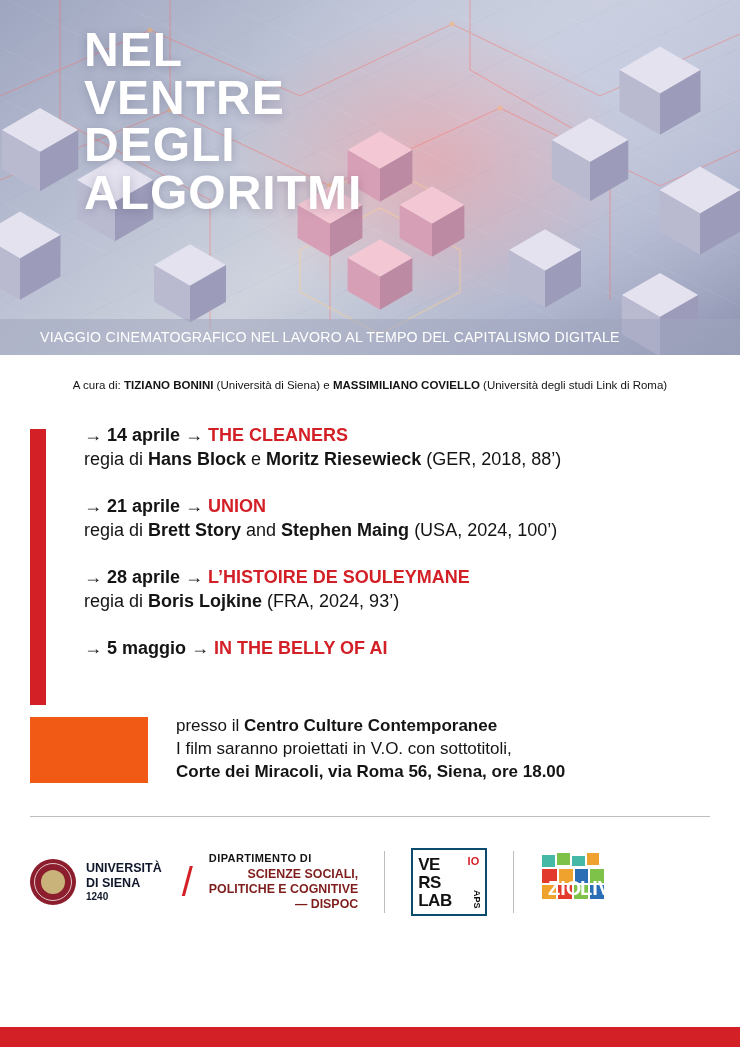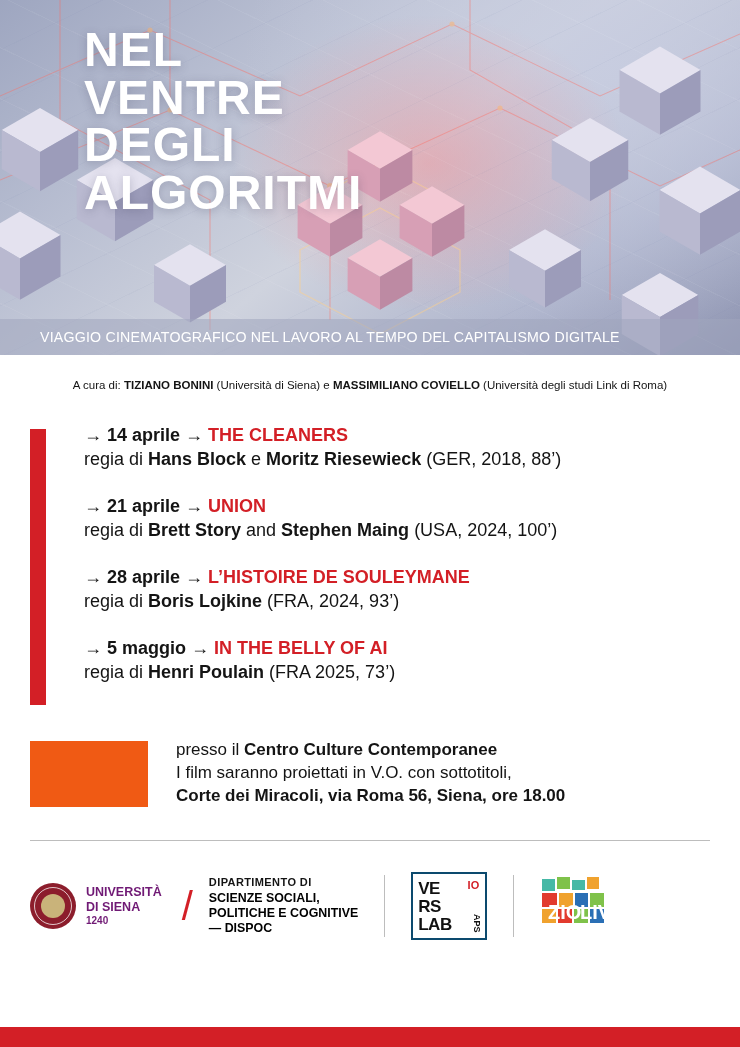--- a/index.html
+++ b/index.html
@@ -180,21 +180,21 @@
     position: absolute;
     inset: 11px;
     border-radius: 50%;
     background: #c9b37a;
   }
   .unisi-text {
     margin-left: 10px;
     font-size: 12.5px;
     font-weight: bold;
     line-height: 1.18;
-    color: #701a75;
+    color: #0f172a;
   }
   .unisi-text .year { font-weight: bold; font-size: 10px; }
 
   .slash {
     color: #d31f26;
     font-size: 40px;
     font-weight: 300;
     margin: 0 16px 0 20px;
     line-height: 1;
   }
@@ -202,25 +202,26 @@
     font-size: 11.5px;
     line-height: 1.2;
   }
   .dispoc .small {
     font-size: 11px;
     letter-spacing: .4px;
     color: #141414;
     font-weight: bold;
   }
   .dispoc .main {
-    color: #000000;
+    color: #7f1d1d;
     font-weight: bold;
     font-size: 12.4px;
     line-height: 1.22;
     margin-top: 2px;
+    text-align: right;
   }
 
   .vline {
     width: 1px;
     height: 62px;
     background: #bdbdbd;
     margin: 0 26px;
   }
 
   .verso {
@@ -366,21 +367,20 @@
     <div class="film-line2"><span>regia di </span><b>Boris Lojkine</b><span> (FRA, 2024, 93’)</span></div>
   </div>
 
   <div class="film">
     <div class="film-line1">
       <span class="arrow">→</span>
       <span>5 maggio</span>
       <span class="arrow">→</span>
       <span class="film-title">IN THE BELLY OF AI</span>
     </div>
-    <div class="film-line2"><span>regia di </span><b>Henri Poulain</b><span> (FRA 2025, 73’)</span></div>
   </div>
 </div>
 
 <div class="venue">
   <div class="venue-block"></div>
   <div class="venue-text">
     <div><span>presso il </span><b>Centro Culture Contemporanee</b></div>
     <div>I film saranno proiettati in V.O. con sottotitoli,</div>
     <div><b>Corte dei Miracoli, via Roma 56, Siena, ore 18.00</b></div>
   </div>

